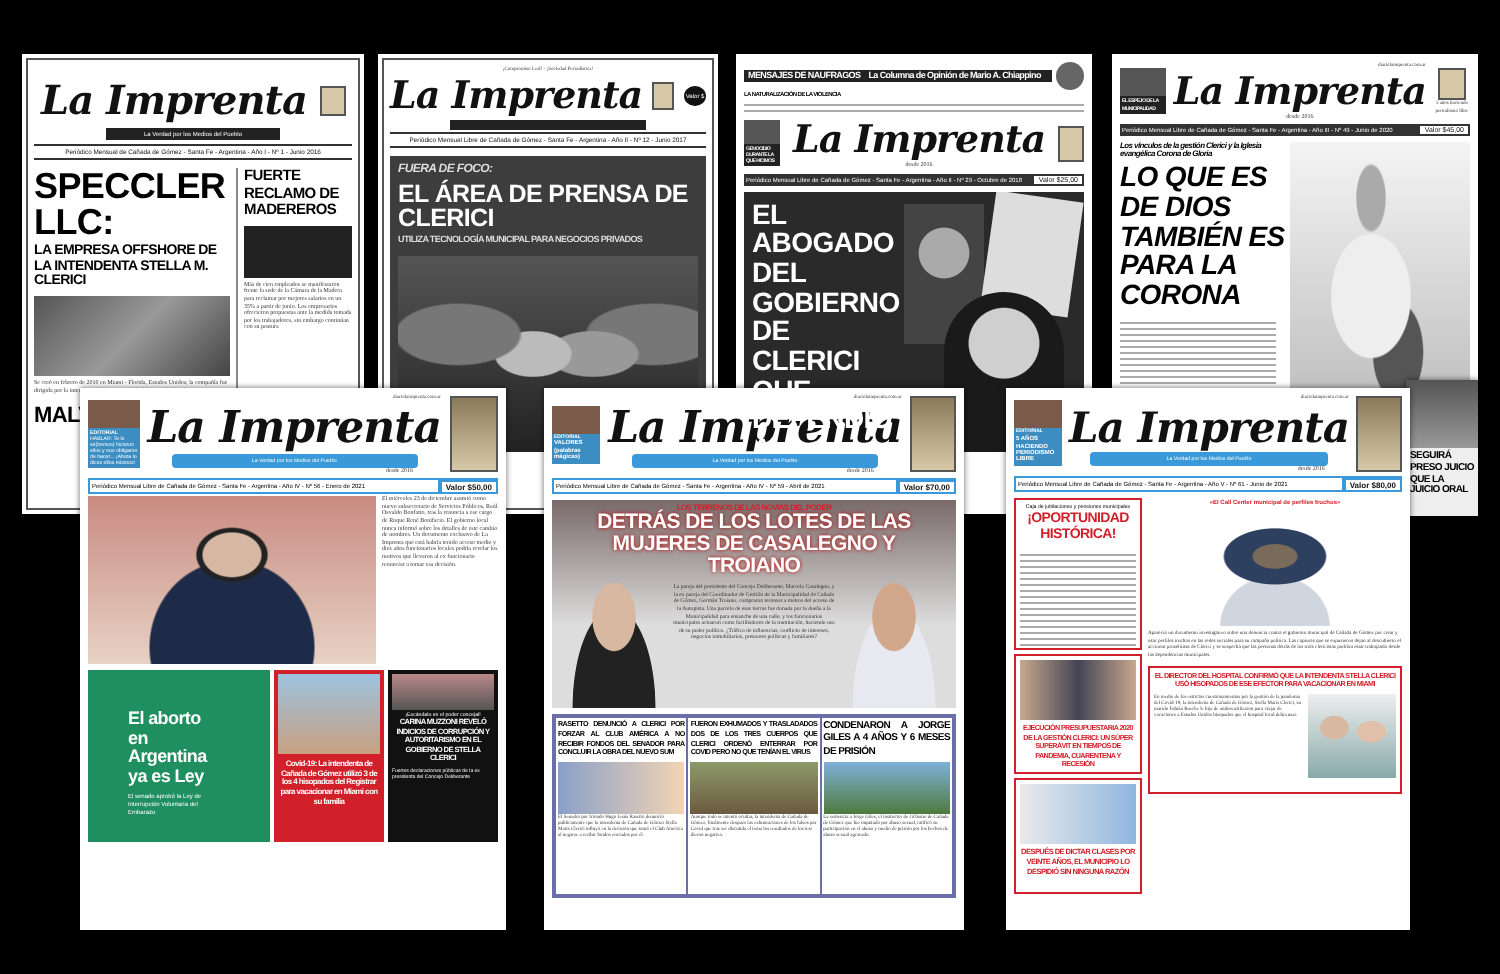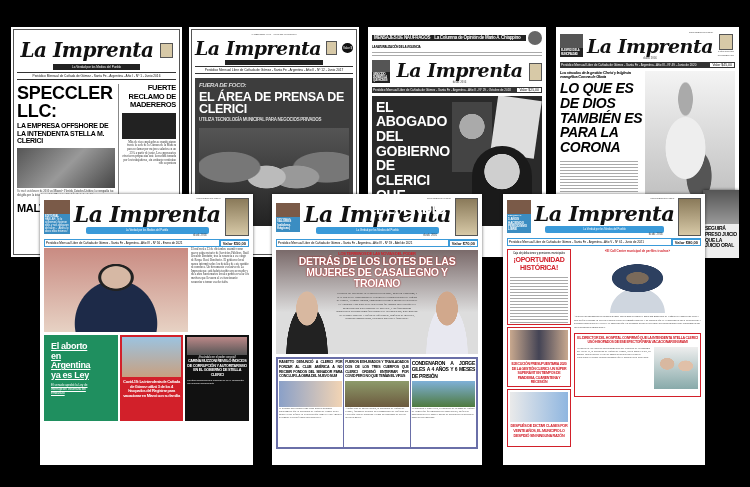--- a/index.html
+++ b/index.html
@@ -30,21 +30,21 @@
     <div class="bar center" style="font-size:3px;margin:2px 36px;padding:1px;">La Verdad por los Medios del Pueblo</div>
     <div class="dateline">Periódico Mensual de Cañada de Gómez - Santa Fe - Argentina - Año I - Nº 1 - Junio 2016</div>
     <div style="display:flex;gap:3px;margin-top:4px;">
       <div style="width:98px;">
         <div class="cond" style="font-size:18px;">SPECCLER LLC:</div>
         <div class="cond" style="font-size:7px;margin-top:2px;line-height:1.1;">LA EMPRESA OFFSHORE DE LA INTENDENTA STELLA M. CLERICI</div>
         <div class="photo" style="height:40px;margin-top:3px;"></div>
         <div class="tiny" style="margin-top:2px;">Se creó en febrero de 2010 en Miami - Florida, Estados Unidos; la compañía fue dirigida por la intendenta de la Municipalidad de Cañada de Gómez</div>
         <div class="cond" style="font-size:11px;margin-top:6px;">MALV</div>
       </div>
-      <div style="flex:1;border-left:1px solid #888;padding-left:3px;text-align:right;">
+      <div style="flex:1;border-left:1px solid #888;padding-left:3px;">
         <div class="cond" style="font-size:7.5px;line-height:1.15;">FUERTE RECLAMO DE MADEREROS</div>
         <div class="photo" style="height:26px;margin-top:3px;background:#222;"></div>
         <div class="tiny" style="margin-top:2px;">Más de cien empleados se manifestaron frente la sede de la Cámara de la Madera para reclamar por mejores salarios en un 35% a partir de junio. Los empresarios ofrecieron propuestas ante la medida tomada por los trabajadores, sin embargo continúan con su postura</div>
       </div>
     </div>
   </div>
 </div>
 
 <div class="page" style="left:189px;top:27px;width:170px;height:230px;">
   <div style="border:1px solid #555;margin:2px;height:calc(100% - 4px);padding:3px;">
@@ -156,21 +156,21 @@
     </div>
     <div style="display:flex;align-items:center;background:#3a9ad9;margin-top:2px;">
       <div style="flex:1;font-size:3px;padding:1px;background:#fff;margin:1px;white-space:nowrap;overflow:hidden;">Periódico Mensual Libre de Cañada de Gómez - Santa Fe - Argentina - Año IV - Nº 56 - Enero de 2021</div>
       <div style="background:#fff;color:#111;font-size:4px;padding:0 2px;margin:1px;font-weight:bold;">Valor $50,00</div>
     </div>
     <div style="display:flex;gap:3px;height:84px;margin-top:1px;">
       <div style="flex:1;background:radial-gradient(ellipse at 50% 35%,#d6b8a4 0 14%,#222 15% 17%,transparent 18%),radial-gradient(ellipse at 50% 90%,#1d2a48 0 40%,transparent 41%),linear-gradient(#c98b82,#e7d2c4);"></div>
       <div class="tiny" style="width:58px;font-size:3px;">El miércoles 23 de diciembre asumió como nuevo subsecretario de Servicios Públicos, Raúl Osvaldo Bonfatto, tras la renuncia a ese cargo de Roque René Bonifacio. El gobierno local nunca informó sobre los detalles de este cambio de nombres. Un documento exclusivo de La Imprenta que está habría tenido acceso medio y diez años funcionarios locales podría revelar los motivos que llevaron al ex funcionario renunciar a tomar esa decisión.</div>
     </div>
     <div style="display:flex;gap:2px;height:86px;margin-top:3px;">
-      <div style="flex:1;background:#1f8f5f;color:#fff;padding:7px;text-decoration:underline;">
+      <div style="flex:1;background:#1f8f5f;color:#fff;padding:20px;">
         <div class="cond" style="font-size:9px;text-transform:none;line-height:1.05;width:42px;">El aborto en Argentina ya es Ley</div>
         <div style="font-size:3px;margin-top:3px;width:44px;">El senado aprobó la Ley de Interrupción Voluntaria del Embarazo</div>
       </div>
       <div style="flex:1;background:#d2202a;color:#fff;padding:2px;">
         <div style="height:40px;background:linear-gradient(#9cc3e0,#c8a080);"></div>
         <div class="cond center" style="font-size:4px;text-transform:none;margin-top:3px;line-height:1.15;">Covid-19: La intendenta de Cañada de Gómez utilizó 3 de los 4 hisopados del Registrar para vacacionar en Miami con su familia</div>
       </div>
       <div style="flex:1;background:#111;color:#fff;padding:2px;">
         <div style="height:18px;background:linear-gradient(#b88,#555);"></div>
         <div class="center" style="font-size:2.6px;margin-top:1px;">¡Escándalo en el poder concejal!</div>

